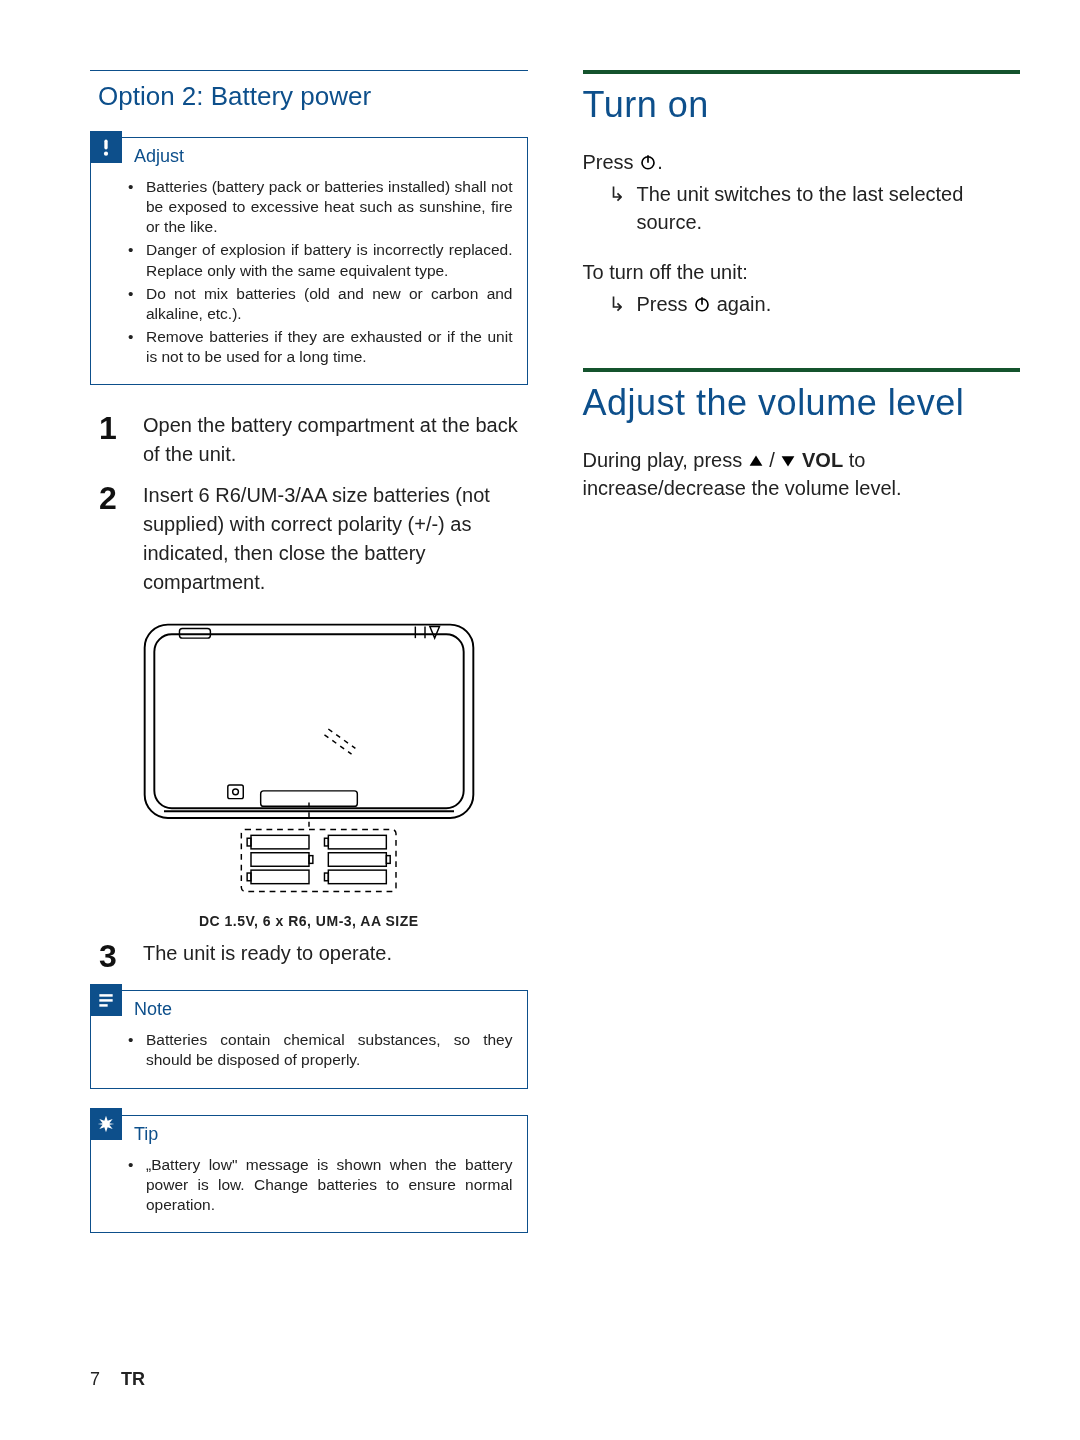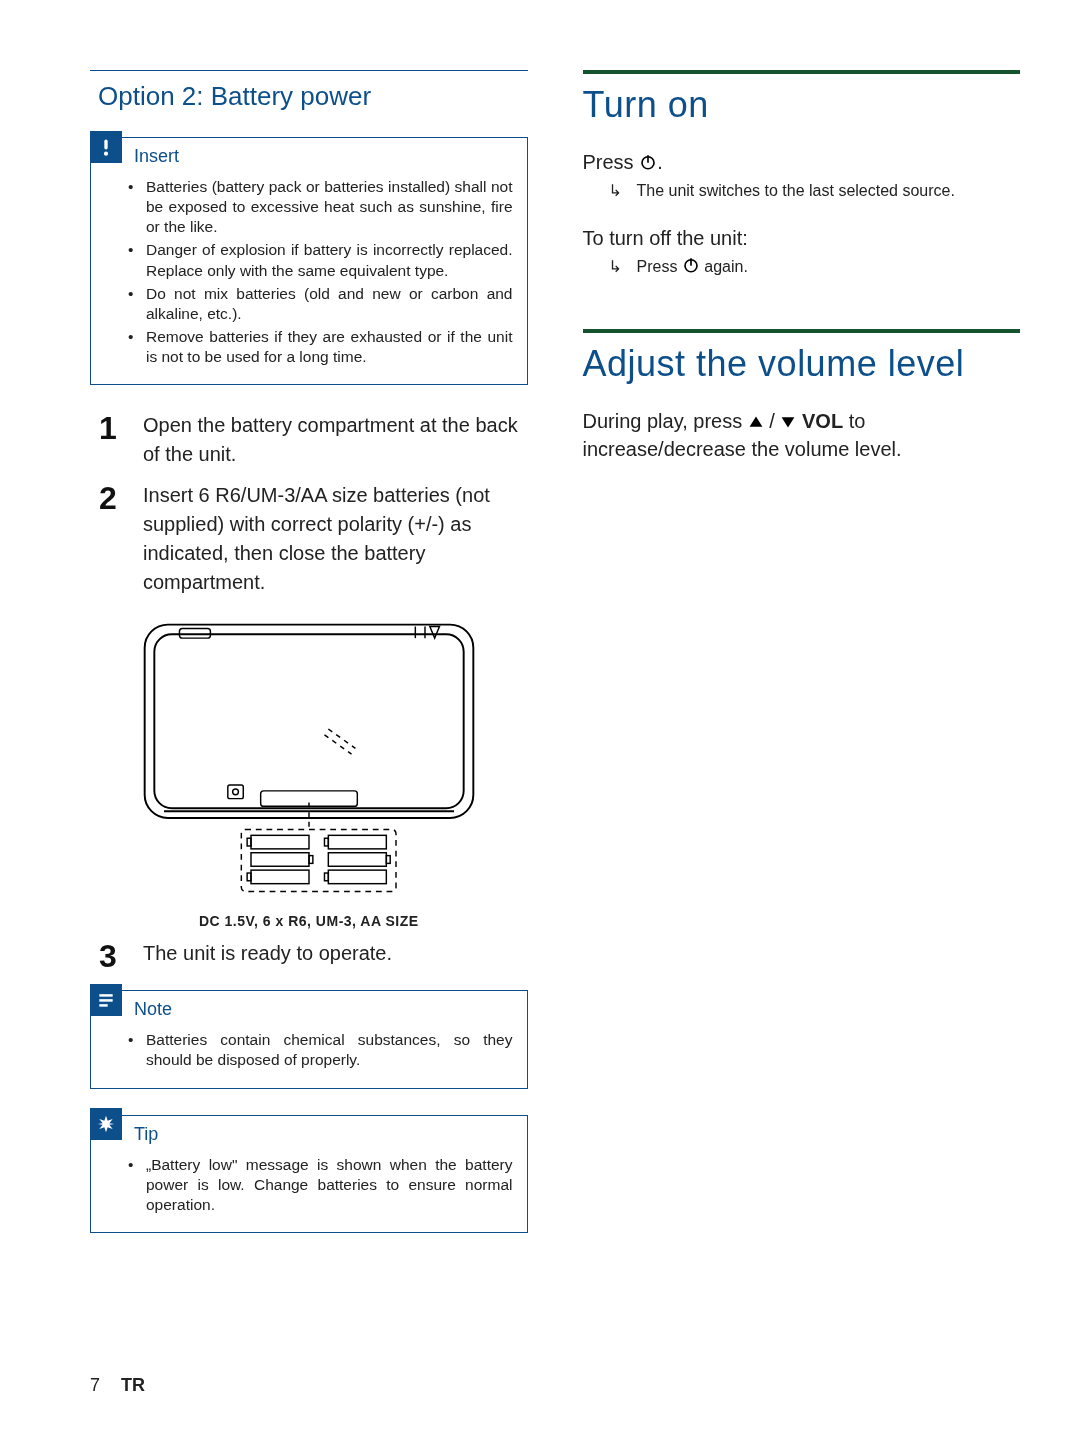--- a/index.html
+++ b/index.html
@@ -118,21 +118,21 @@
     margin-top: 22px;
   }
   .result-list {
     list-style: none;
     margin: 4px 0 14px 0;
     padding: 0 0 0 26px;
   }
   .result-list li {
     position: relative;
     padding-left: 28px;
-    font-size: 16px;
+    font-size: 20px;
     line-height: 1.4;
     margin-bottom: 4px;
   }
   .result-list li::before {
     content: "↳";
     font-family: "Arial Unicode MS", "Segoe UI Symbol", sans-serif;
     position: absolute;
     left: 0;
     top: 0;
   }
@@ -144,21 +144,21 @@
   }
   .caption {
     font-size: 14px;
     font-weight: 700;
     text-align: center;
     letter-spacing: 0.5px;
     margin: 2px 0 10px 0;
   }
   .footer {
     position: absolute;
-    bottom: 44px;
+    bottom: 50px;
     left: 90px;
     font-size: 18px;
   }
   .footer .pnum { margin-right: 16px; }
   .footer .lang { font-weight: 700; }
   .ic {
     display: inline-flex;
     vertical-align: -2px;
   }
   svg { display: block; }
@@ -178,21 +178,21 @@
     <h2 class="section">Option 2: Battery power</h2>
 
     <div class="callout">
       <div class="callout-head">
         <div class="callout-icon">
           <svg viewBox="0 0 24 24" width="20" height="20" fill="#fff">
               <rect x="10" y="3" width="4" height="12" rx="2"></rect>
               <circle cx="12" cy="20" r="2.5"></circle>
             </svg>
         </div>
-        <div class="callout-title">Insert</div>
+        <div class="callout-title">Adjust</div>
       </div>
       <div class="callout-body">
         <ul>
           <li>Batteries (battery pack or batteries installed) shall not be exposed to excessive heat such as sunshine, fire or the like.</li>
           <li>Danger of explosion if battery is incorrectly replaced. Replace only with the same equivalent type.</li>
           <li>Do not mix batteries (old and new or carbon and alkaline, etc.).</li>
           <li>Remove batteries if they are exhausted or if the unit is not to be used for a long time.</li>
         </ul>
       </div>
     </div>

